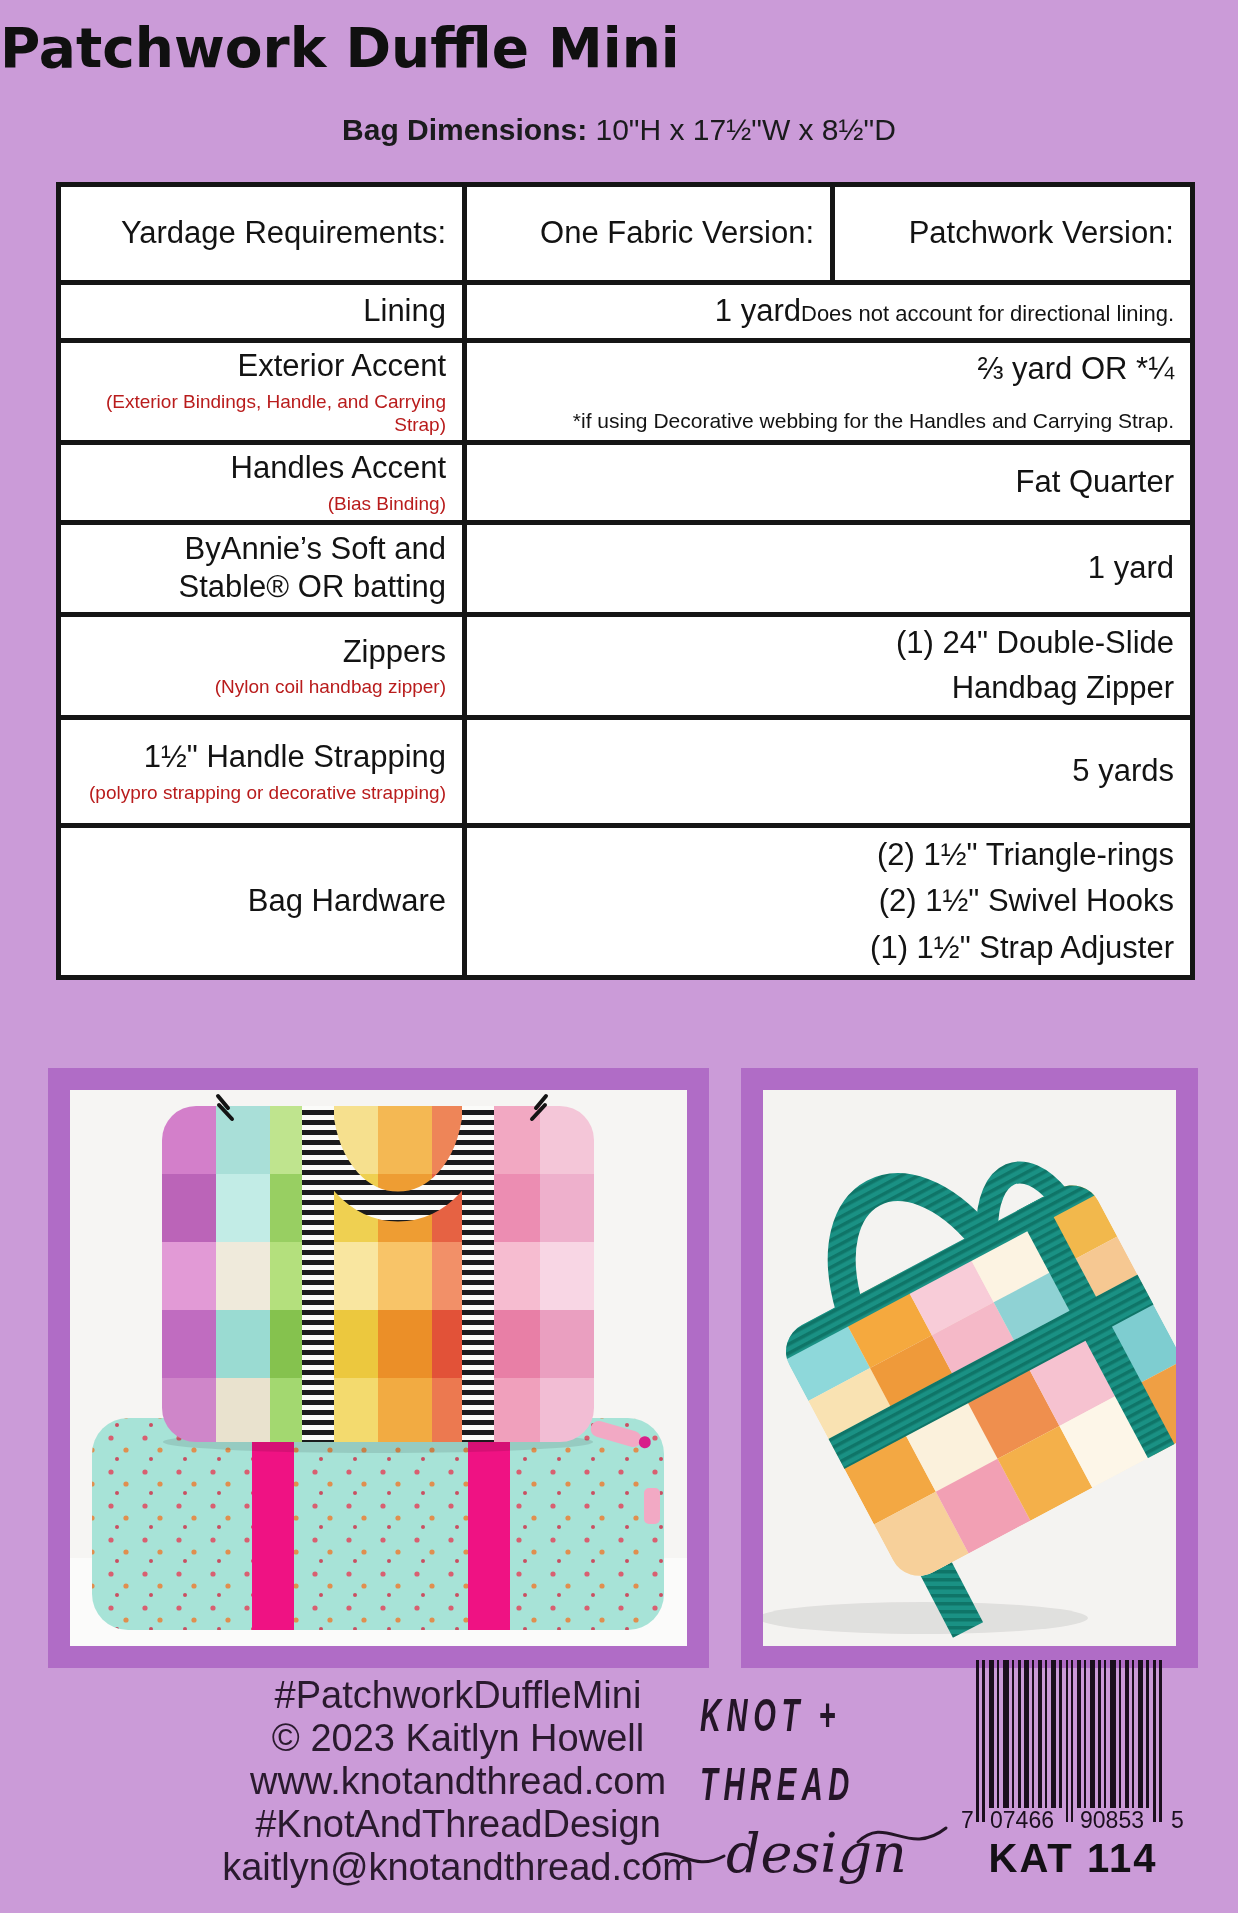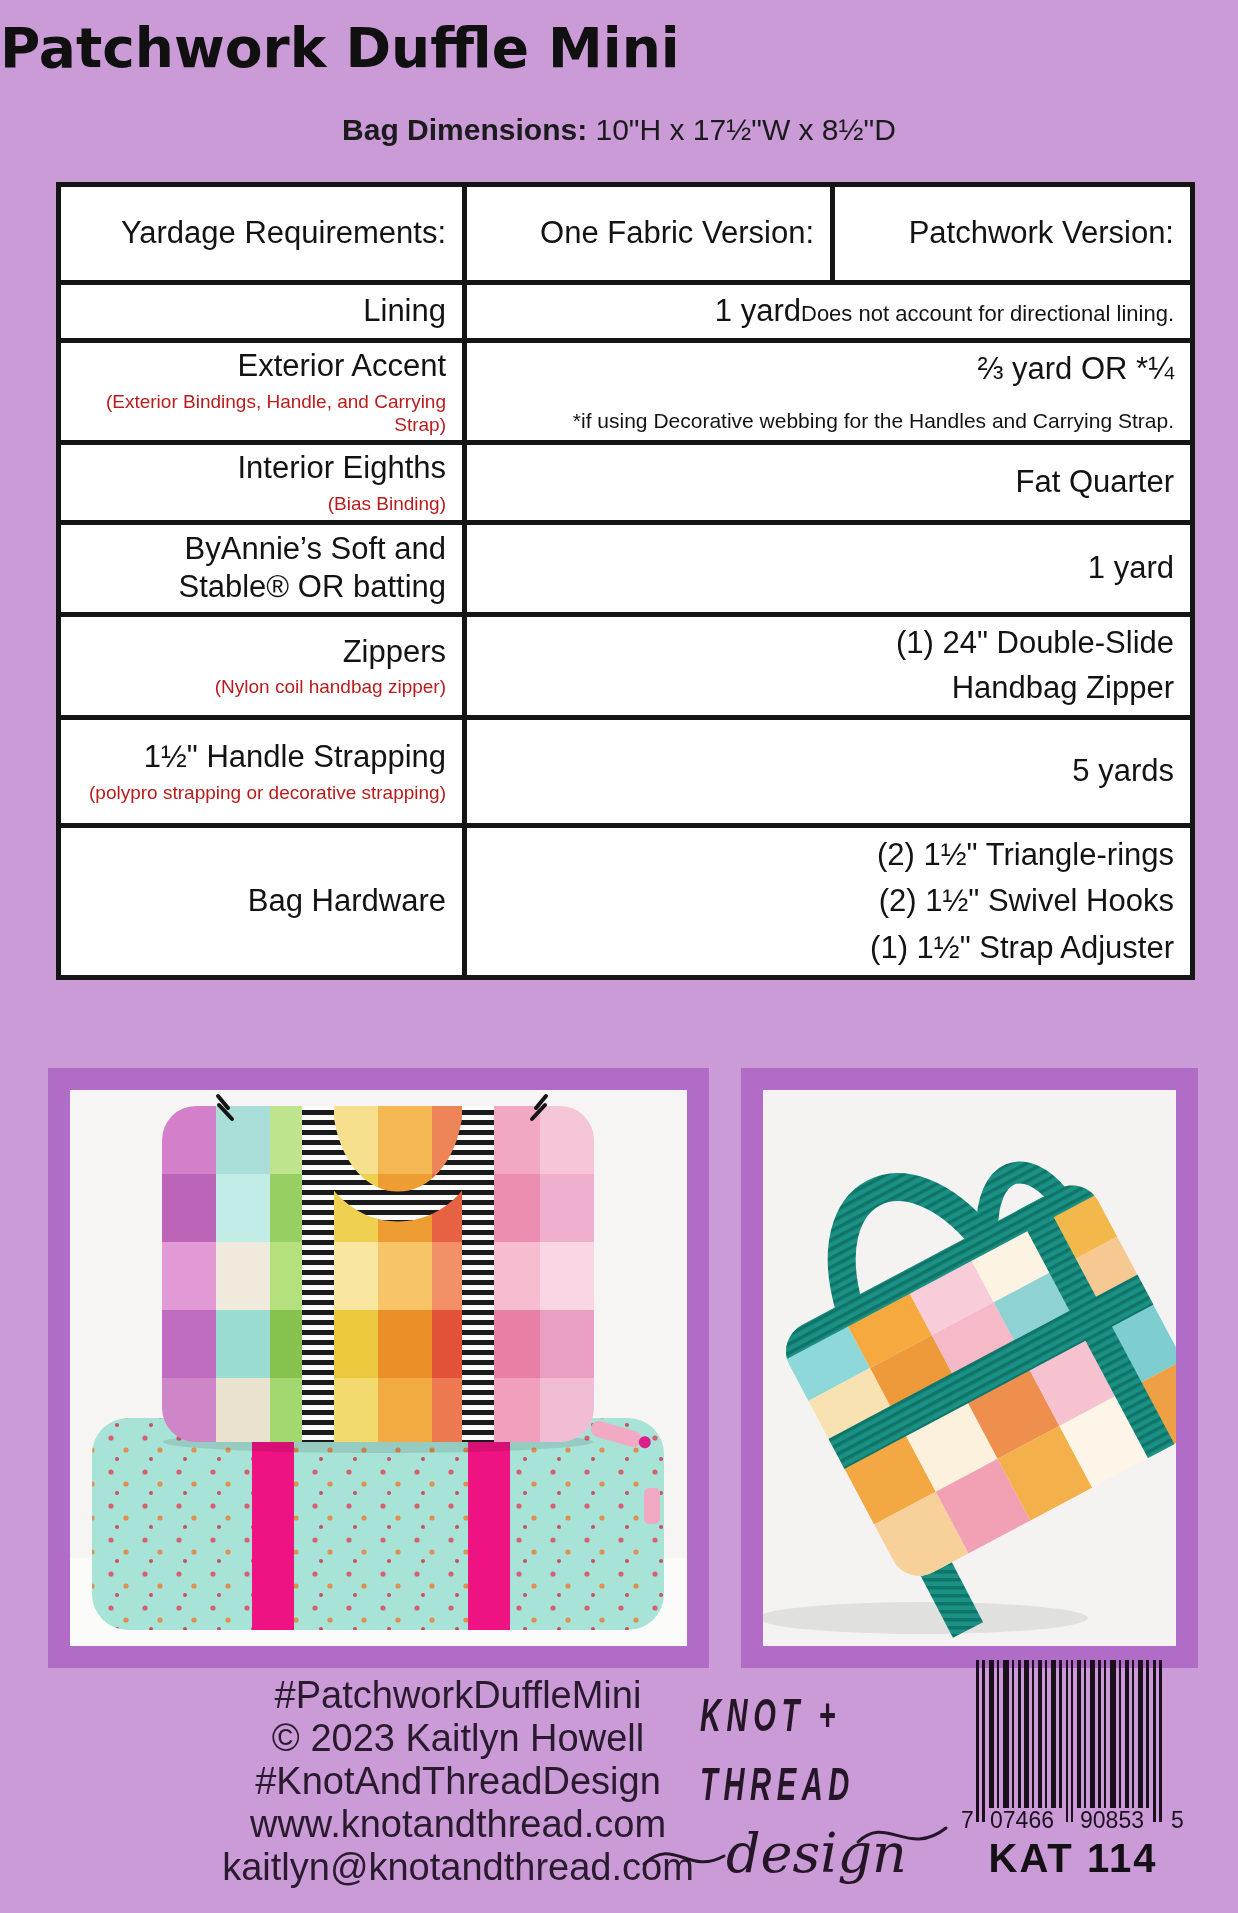--- a/index.html
+++ b/index.html
@@ -103,21 +103,21 @@
   </tr>
   <tr style="height:58px">
     <td class="gray">Lining</td>
     <td colspan="2"><span>1 yard</span><span class="note-inline">Does not account for directional lining.</span></td>
   </tr>
   <tr style="height:100px">
     <td class="gray"><span>Exterior Accent</span><span class="sub">(Exterior Bindings, Handle, and Carrying Strap)</span></td>
     <td colspan="2"><span>⅔ yard OR *¼</span><span class="note-line">*if using Decorative webbing for the Handles and Carrying Strap.</span></td>
   </tr>
   <tr style="height:78px">
-    <td class="gray"><span>Interior Eighths</span><span class="sub">(Bias Binding)</span></td>
+    <td class="gray"><span>Handles Accent</span><span class="sub">(Bias Binding)</span></td>
     <td colspan="2">Fat Quarter</td>
   </tr>
   <tr style="height:92px">
     <td class="gray">ByAnnie’s Soft and Stable® OR batting</td>
     <td colspan="2">1 yard</td>
   </tr>
   <tr style="height:96px">
     <td class="gray"><span>Zippers</span><span class="sub">(Nylon coil handbag zipper)</span></td>
     <td colspan="2">
           <span class="vline">(1) 24" Double-Slide</span>
@@ -271,22 +271,22 @@
       </g>
       <path d="M -95 -138 C -70 -258, 30 -258, 55 -138" stroke="url(#teal)" stroke-width="28" fill="none"></path>
       <path d="M 62 -140 C 92 -198, 132 -190, 142 -138" stroke="url(#teal)" stroke-width="22" fill="none"></path>
     </g>
   </svg>
 </div>
 
 <div class="credits">
   <div>#PatchworkDuffleMini</div>
   <div>© 2023 Kaitlyn Howell</div>
+  <div>www.knotandthread.com</div>
   <div>#KnotAndThreadDesign</div>
-  <div>www.knotandthread.com</div>
   <div>kaitlyn@knotandthread.com</div>
 </div>
 
 <div class="logo">
   <div class="logo-line">KNOT +</div>
   <div class="logo-line">THREAD</div>
 </div>
 <svg class="logo-script-svg" viewBox="0 0 310 104">
   <path d="M4 68 C34 40, 48 80, 84 60" stroke="#241527" stroke-width="3" fill="none" stroke-linecap="round"></path>
   <text x="86" y="76" font-family="DejaVu Serif, serif" font-style="italic" font-size="54" fill="#241527">design</text>

